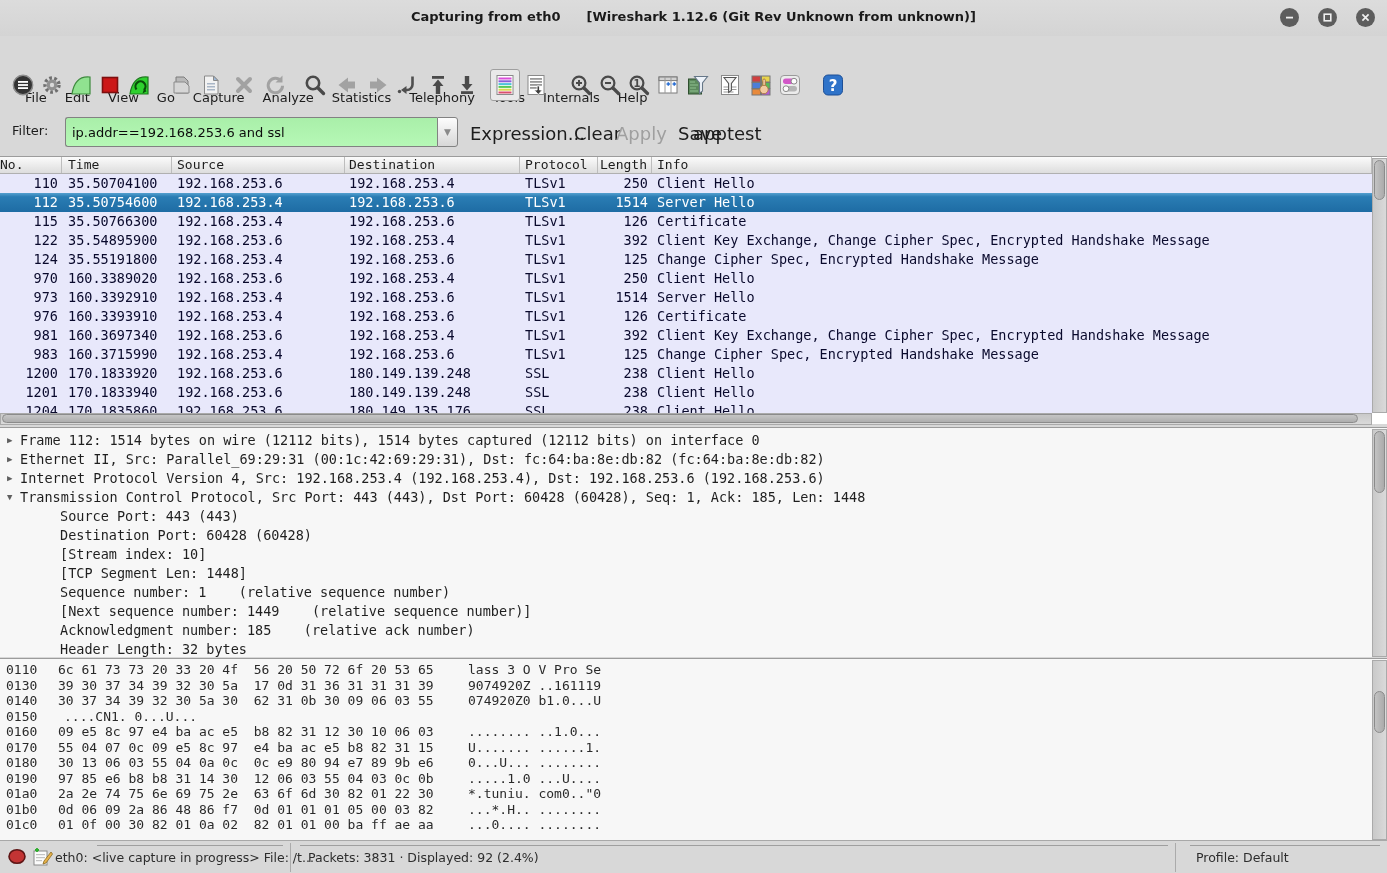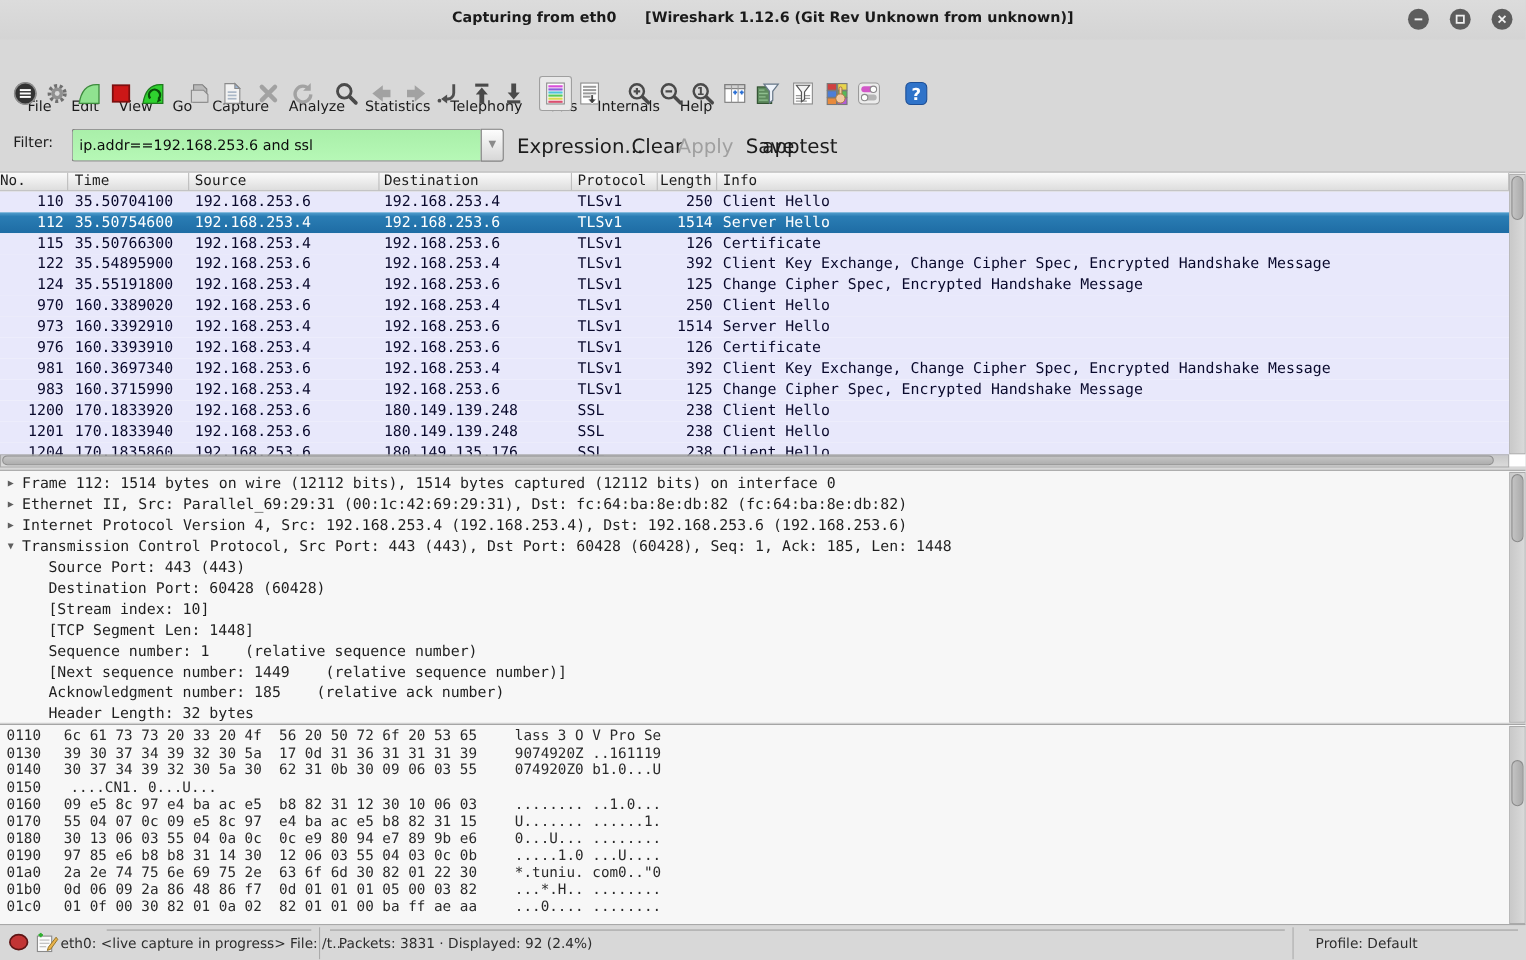--- a/index.html
+++ b/index.html
@@ -56,21 +56,21 @@
   .hscroll { position:absolute; height:12px; background:linear-gradient(#c9c9c9,#dadada); border:1px solid #aaaaaa; }
   .hthumb { position:absolute; top:0px; height:9px; background:linear-gradient(#c5c5c5,#aeaeae); border:1px solid #8b8b8b; border-radius:6px; }
   .pl-vscroll { right:0; top:1px; height:255px; }
   .pl-hscroll { left:0; top:256px; width:1372px; }
 
   
   .details-pane { position:absolute; left:0; top:427px; width:1387px; height:230px; background:#f7f7f7; border-top:1px solid #9c9c9c; }
   .det-lines { position:absolute; left:0; top:3px; width:1370px; overflow:hidden; height:226px; }
   .det-line { height:19px; line-height:19px; font-family:"DejaVu Sans Mono", monospace; font-size:13.5px; color:#1f1f1f; white-space:pre; position:relative; }
   .det-text { position:absolute; left:20px; }
-  .det-text.ind1 { left:44px;text-align:right; }
+  .det-text.ind1 { left:60px;text-align:right; }
   .det-arrow { position:absolute; left:7px; top:0; font-size:9px; color:#5f5f5f; line-height:19px; }
   .det-vscroll { right:0; top:1px; height:228px; }
 
   
   .hex-pane { position:absolute; left:0; top:658px; width:1387px; height:182px; background:#f7f7f7; border-top:1px solid #9c9c9c; }
   .hex-lines { position:absolute; left:6px; top:3px; width:1360px; height:178px; overflow:hidden; }
   .hex-row { height:15.5px; line-height:15.5px; font-family:"DejaVu Sans Mono", monospace; font-size:13px; color:#2a2a2a; white-space:pre; display:flex; }
   .hex-offset { width:52px; }
   .hex-bytes { width:404px; }
   .hex-ascii { margin-left:6px; }

